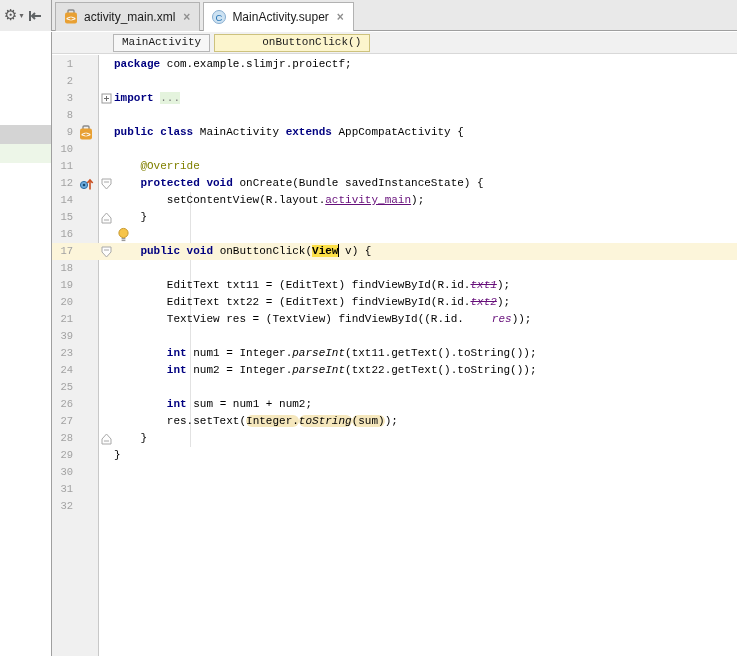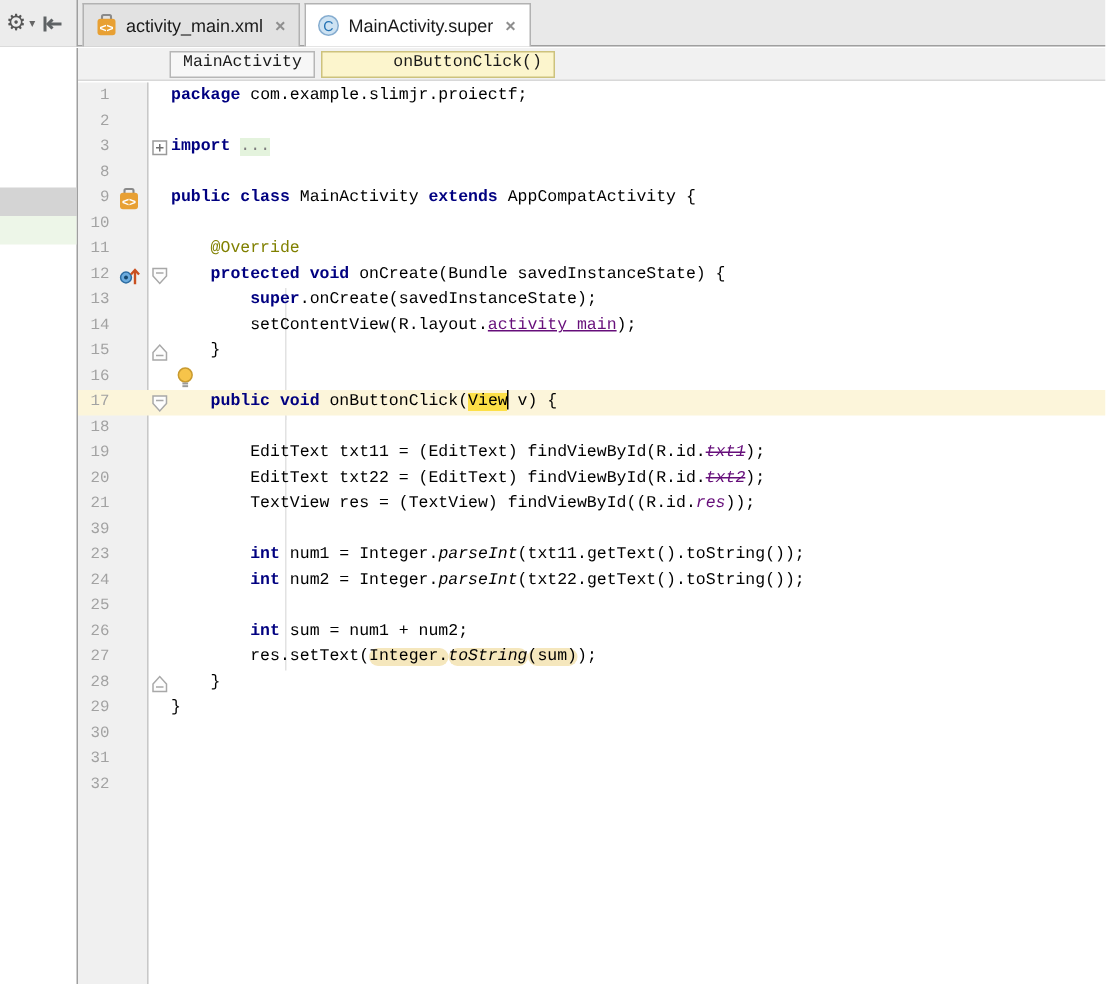--- a/index.html
+++ b/index.html
@@ -49,26 +49,26 @@
   .code-row.hl { background:#fcf5da; }
   .col-num  { width:21px; text-align:right; color:#a2a2a2; flex:none; font-size:10.5px; }
   .col-icon { width:26px; flex:none; display:flex; align-items:center; justify-content:center; }
   .col-fold { width:15px; flex:none; display:flex; align-items:center; justify-content:center; }
   .col-code { flex:1; color:#000; position:relative; }
 
   
   .kw   { color:#000080; font-weight:bold; }
   .pl   { color:#000000; }
   .ann  { color:#808000; }
-  .fld  { color:#660e7a; font-style:italic; }
+  .fld  { color:#660e7a; font-style:italic;margin-left:28px; }
   .fldu { color:#660e7a; text-decoration:underline;text-align:center; }
   .flds { color:#660e7a; font-style:italic; text-decoration:line-through; }
   .itm  { color:#000000; font-style:italic;margin-top:40px; }
   .foldtxt { background:#e4f3dd; color:#7d7d7d; }
-  .selword { background:#fde047; }
+  .selword { background:#fde047;font-weight:bold; }
   .warn { background:#f5e7bd;border-radius:6px; }
   .caret { display:inline-block; width:1px; height:13px; background:#000;
            vertical-align:middle; margin:-2px -1px 0 0; }
   .bulb-wrap { position:absolute; left:3px; top:1px; }
 </style>
 </head>
 <body>
 
 <div id="ide">
 
@@ -135,21 +135,20 @@
         <div class="code-row"><div class="col-num">11</div><div class="col-icon"></div><div class="col-fold"></div><div class="col-code"><span class="pl">    </span><span class="ann">@Override</span></div></div>
         <div class="code-row"><div class="col-num">12</div><div class="col-icon"><span style="display: flex;"><svg width="15" height="14">
                 <circle cx="5" cy="8" r="3.6" fill="#6cabdd" stroke="#2d6da3"></circle>
                 <circle cx="5" cy="8" r="1.3" fill="#16486f"></circle>
                 <line x1="11" y1="12.5" x2="11" y2="3.5" stroke="#c94f20" stroke-width="1.6"></line>
                 <polyline points="8.3,6 11,3 13.7,6" fill="none" stroke="#c94f20" stroke-width="1.6"></polyline>
               </svg></span></div><div class="col-fold"><span style="display: flex;"><svg width="11" height="12">
                 <polygon points="1,1 10,1 10,6 5.5,11 1,6" fill="#fdfdfd" stroke="#a8a8a8"></polygon>
                 <line x1="3" y1="4" x2="8" y2="4" stroke="#a8a8a8"></line>
               </svg></span></div><div class="col-code"><span class="pl">    </span><span class="kw">protected void</span><span class="pl"> onCreate(Bundle savedInstanceState) {</span></div></div>
-        <div class="code-row"><div class="col-num">13</div><div class="col-icon"></div><div class="col-fold"></div><div class="col-code"><span class="pl">        </span><span class="kw">super</span><span class="pl">.onCreate(savedInstanceState);</span></div></div>
         <div class="code-row"><div class="col-num">14</div><div class="col-icon"></div><div class="col-fold"></div><div class="col-code"><span class="pl">        setContentView(R.layout.</span><span class="fldu">activity_main</span><span class="pl">);</span></div></div>
         <div class="code-row"><div class="col-num">15</div><div class="col-icon"></div><div class="col-fold"><span style="display: flex;"><svg width="11" height="12">
                 <polygon points="1,6 5.5,1 10,6 10,11 1,11" fill="#fdfdfd" stroke="#a8a8a8"></polygon>
                 <line x1="3" y1="8" x2="8" y2="8" stroke="#a8a8a8"></line>
               </svg></span></div><div class="col-code"><span class="pl">    }</span></div></div>
         <div class="code-row"><div class="col-num">16</div><div class="col-icon"></div><div class="col-fold"></div><div class="col-code"><span class="bulb-wrap"><svg width="13" height="15">
                 <circle cx="6.5" cy="6" r="4.6" fill="#f6c44a" stroke="#c89a2f"></circle>
                 <rect x="4.6" y="11" width="3.8" height="1.3" fill="#9a9a9a"></rect>
                 <rect x="4.6" y="12.8" width="3.8" height="1.3" fill="#9a9a9a"></rect>
               </svg></span></div></div>

